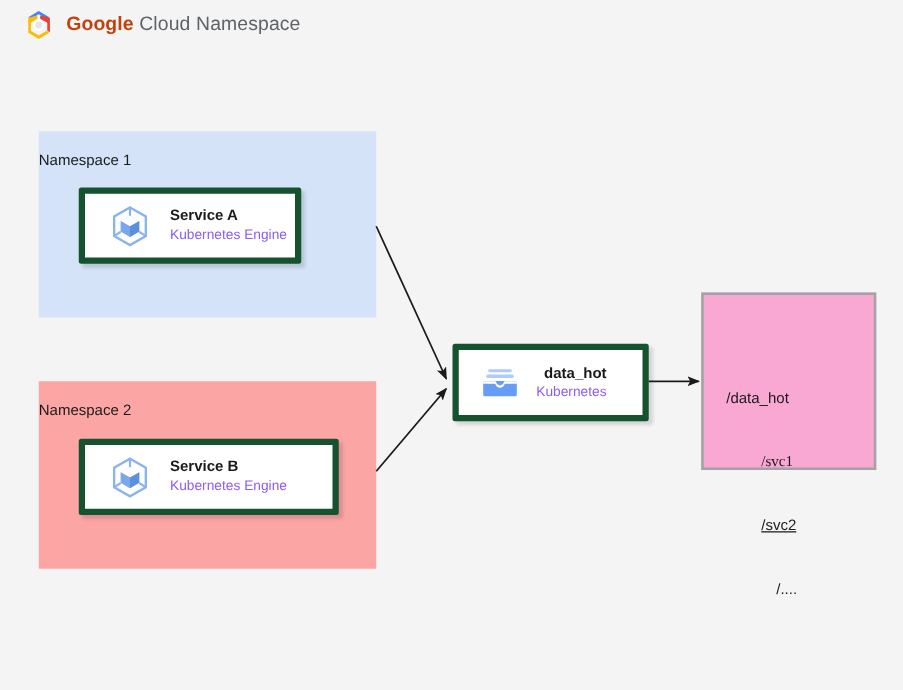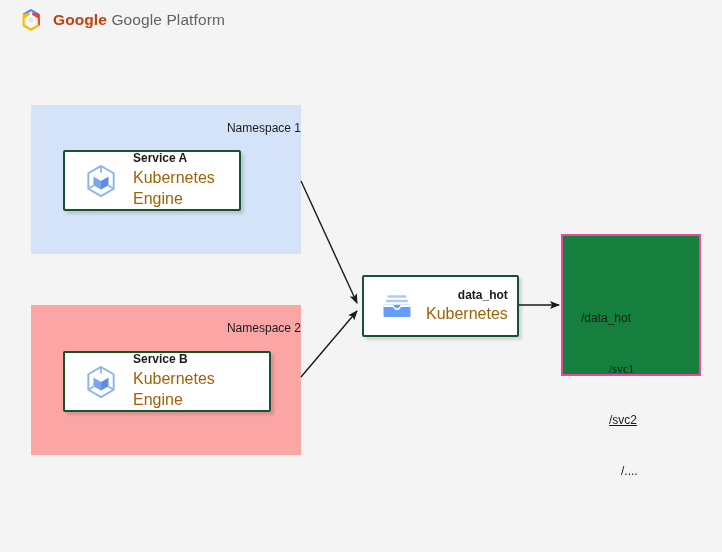--- a/index.html
+++ b/index.html
@@ -51,31 +51,31 @@
     position: absolute;
     box-sizing: border-box;
   }
   .ns-box.blue  { background: #d4e3f7; }
   .ns-box.green { background: #fca5a5; }
   .ns-title {
     position: absolute;
     top: 16px;
     left: 0;
     right: 0;
-    text-align: right;
+    text-align: left;
     font-size: 12px;
     color: #1a1a1a;
   }
 
   
   .card {
     position: absolute;
     box-sizing: border-box;
     background: #ffffff;
-    border: 2px solid #14532d;
+    border: 5px solid #14532d;
     border-radius: 2px;
     box-shadow: 3px 3px 3px rgba(0,0,0,.13);
     display: flex;
     align-items: center;
   }
   .card-icon {
     width: 38px;
     height: 38px;
     margin-left: 17px;
     margin-right: 13px;
@@ -86,30 +86,30 @@
     flex-direction: column;
     justify-content: center;
     line-height: 1.32;
   }
   .card-title {
     font-size: 12px;
     color: #1a1a1a;
     font-weight: bold;
   }
   .card-sub {
-    font-size: 16px;
-    color: #a16207;
+    font-size: 11px;
+    color: #8b5cf6;
   }
 
   
   .plain-box {
     position: absolute;
     box-sizing: border-box;
-    background: #15803d;
-    border: 2px solid #ec4899;
+    background: #f9a8d4;
+    border: 2px solid #a3a3a3;
   }
   .path-list {
     position: absolute;
     left: 18px;
     top: 40px;
     font-size: 12px;
     color: #1a1a1a;
     line-height: 1.42;
     white-space: pre;
   }
@@ -141,21 +141,21 @@
         <path d="M24 3.5 L39.5 12.5 L35.6 14.8 L24 8.0 L12.4 14.8 L8.5 12.5 Z" fill="#4285f4"></path>
 
         <path d="M40.5 13.2 L40.5 34.8 L36.6 32.6 L36.6 20.6 L26.1 14.6 L26.1 10.1 Z" fill="#ea4335"></path>
 
         <path d="M39.5 35.6 L24 44.5 L8.5 35.6 L8.5 13.2 L21.9 10.1 L21.9 14.6 L12.4 20.6 L12.4 32.6 L24 39.4 L35.6 32.6 Z" fill="#fbbc05"></path>
 
         <circle cx="24" cy="24" r="8.6" fill="#ffffff"></circle>
         <circle cx="24" cy="24" r="5.1" fill="#e4e6e8"></circle>
       </svg>
     </span>
-    <span class="brand-text"><span class="g">Google</span><span> Google Platform</span></span>
+    <span class="brand-text"><span class="g">Google</span><span> Cloud Namespace</span></span>
   </div>
 
   <div class="ns-box blue" style="left:31px; top:105px; width:270px; height:149px;">
     <div class="ns-title">Namespace 1</div>
   </div>
 
   <div class="card" style="left:63px; top:150px; width:178px; height:61px;">
     <span class="card-icon">
       <svg viewBox="0 0 48 48" width="38" height="38" aria-hidden="true">
         <path d="M24 5 L40 14.2 L40 33.8 L24 43 L8 33.8 L8 14.2 Z" fill="none" stroke="#8ab4f1" stroke-width="2.4"></path>

